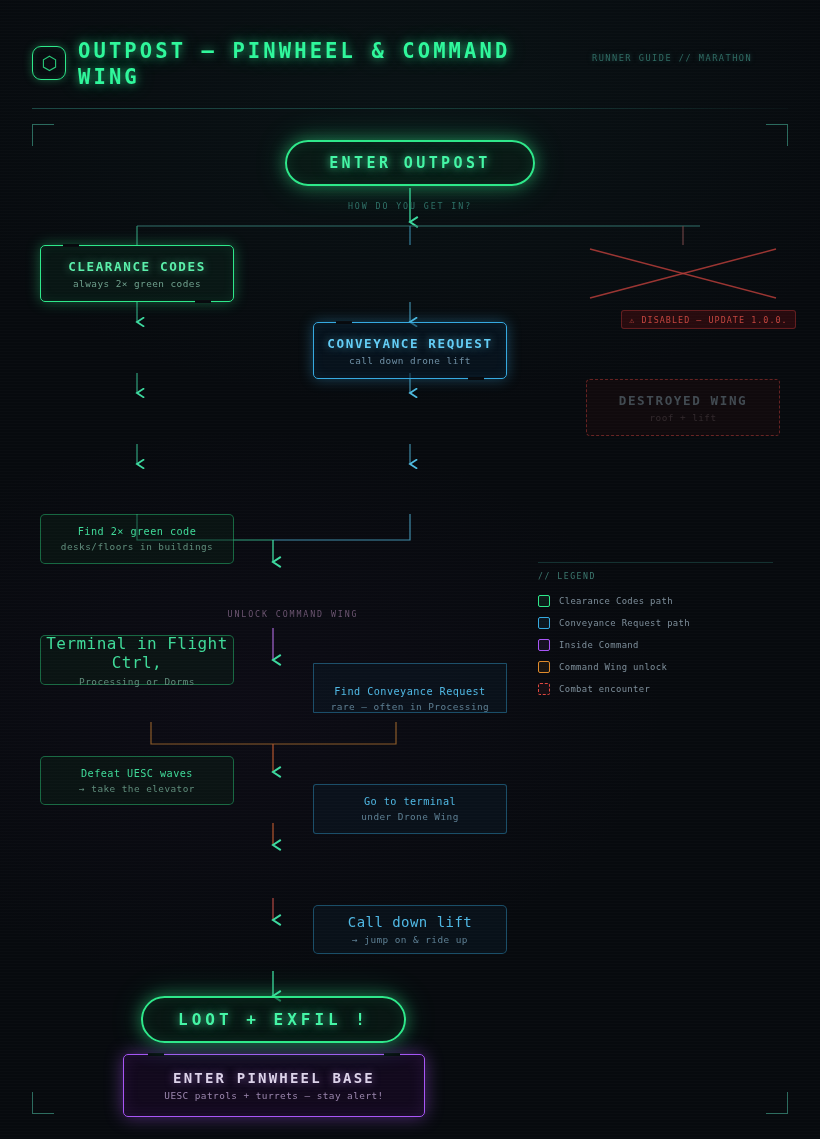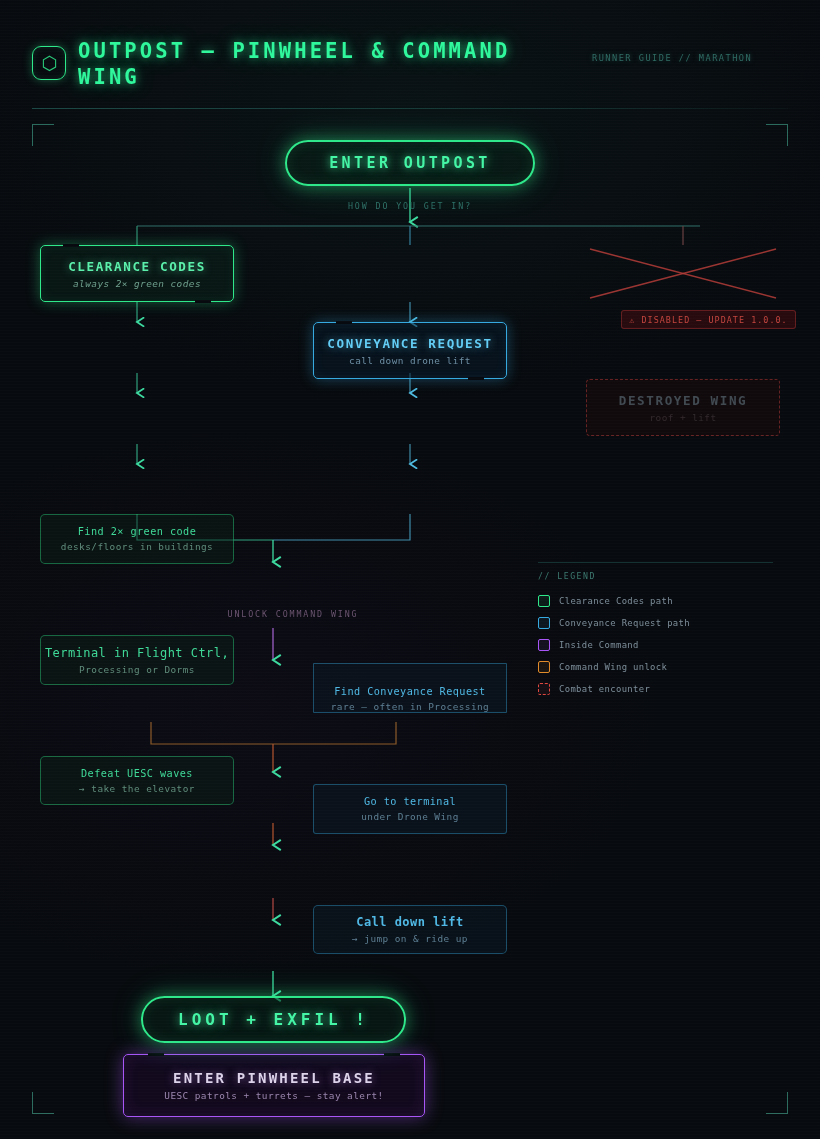--- a/index.html
+++ b/index.html
@@ -179,21 +179,21 @@
   </div>
 
   <div class="edge-label" style="left:310px; top:201px; width:200px; color:#2f6f68;">HOW DO YOU GET IN?</div>
 
   <div class="node box" style="left:40px; top:245px; width:194px; height:57px;
               border:1.6px solid #2ee88a; border-radius:5px; background:rgba(9,34,25,.5);
               box-shadow:0 0 14px rgba(46,232,138,.38), inset 0 0 12px rgba(46,232,138,.08);">
     <div class="notch" style="left:22px;  top:-2px;  background:#070a0e;"></div>
     <div class="notch" style="right:22px; bottom:-2px; background:#070a0e;"></div>
     <span class="t t-big" style="color:#5bf0ab; text-shadow:0 0 8px rgba(91,240,171,.6);">CLEARANCE CODES</span>
-    <span class="s s-txt" style="color:#6e9f8c;font-style:italic;">always 2× green codes</span>
+    <span class="s s-txt" style="color:#6e9f8c;">always 2× green codes</span>
   </div>
 
   <div class="node box" style="left:313px; top:245px; width:194px; height:57px;
               border:1.6px solid #35a9e0; border-radius:5px; background:rgba(8,26,40,.55);
               box-shadow:0 0 14px rgba(53,169,224,.38), inset 0 0 12px rgba(53,169,224,.08);margin-top:20px;">
     <div class="notch" style="left:22px;  top:-2px;  background:#070a0e;"></div>
     <div class="notch" style="right:22px; bottom:-2px; background:#070a0e;"></div>
     <span class="t t-big" style="color:#63cdf5; text-shadow:0 0 8px rgba(99,205,245,.6);">CONVEYANCE REQUEST</span>
     <span class="s s-txt" style="color:#6d8ea3;">call down drone lift</span>
   </div>
@@ -209,42 +209,42 @@
   </svg>
   <div id="disabled-badge">⚠ DISABLED — UPDATE 1.0.0.</div>
 
   <div class="node box" style="left:40px; top:323px; width:194px; height:50px;
               border:1px solid rgba(46,232,138,.4); border-radius:5px; background:rgba(10,30,22,.45);">
     <span class="t s-txt" style="font-size:10.2px; font-weight:normal; color:#3fd998;">Find 2× green code</span>
     <span class="s s-txt" style="color:#5f8c7b;">desks/floors in buildings</span>
   </div>
   <div class="node box" style="left:40px; top:394px; width:194px; height:50px;
               border:1px solid rgba(46,232,138,.4); border-radius:5px; background:rgba(10,30,22,.45);">
-    <span class="t s-txt" style="font-size:12px; font-weight:normal; color:#3fd998;">Terminal in Flight Ctrl,</span>
+    <span class="t s-txt" style="font-size:16px; font-weight:normal; color:#3fd998;">Terminal in Flight Ctrl,</span>
     <span class="s s-txt" style="color:#5f8c7b;">Processing or Dorms</span>
   </div>
   <div class="node box" style="left:40px; top:465px; width:194px; height:49px;
               border:1px solid rgba(46,232,138,.4); border-radius:5px; background:rgba(10,30,22,.45);">
     <span class="t s-txt" style="font-size:10.2px; font-weight:normal; color:#3fd998;">Defeat UESC waves</span>
     <span class="s s-txt" style="color:#5f8c7b;">→ take the elevator</span>
   </div>
 
   <div class="node box" style="left:313px; top:323px; width:194px; height:50px;
               border:1px solid rgba(53,169,224,.4); border-radius:1px; background:rgba(9,24,36,.5);justify-content:flex-end;">
     <span class="t s-txt" style="font-size:10.2px; font-weight:normal; color:#4fb8e4;">Find Conveyance Request</span>
     <span class="s s-txt" style="color:#5d7f93;">rare — often in Processing</span>
   </div>
   <div class="node box" style="left:313px; top:394px; width:194px; height:50px;
               border:1px solid rgba(53,169,224,.4); border-radius:3px; background:rgba(9,24,36,.5);">
     <span class="t s-txt" style="font-size:10.2px; font-weight:normal; color:#4fb8e4;">Go to terminal</span>
     <span class="s s-txt" style="color:#5d7f93;">under Drone Wing</span>
   </div>
   <div class="node box" style="left:313px; top:465px; width:194px; height:49px;
               border:1px solid rgba(53,169,224,.4); border-radius:5px; background:rgba(9,24,36,.5);">
-    <span class="t s-txt" style="font-size:12px; font-weight:bold; color:#4fb8e4;">Call down lift</span>
+    <span class="t s-txt" style="font-size:14px; font-weight:normal; color:#4fb8e4;">Call down lift</span>
     <span class="s s-txt" style="color:#5d7f93;">→ jump on &amp; ride up</span>
   </div>
 
   <div class="node box" style="left:123px; top:565px; width:302px; height:63px;
               border:1.8px solid #a855f7; border-radius:5px; background:rgba(26,10,38,.62);
               box-shadow:0 0 18px rgba(168,85,247,.45), inset 0 0 16px rgba(168,85,247,.12);">
     <div class="notch" style="left:24px;  top:-2.5px;  background:#070a0e; height:3.5px;"></div>
     <div class="notch" style="right:24px; top:-2.5px;  background:#070a0e; height:3.5px;"></div>
     <span class="t t-mid" style="font-size:14px; letter-spacing:2.2px; color:#ddd3ea; text-shadow:0 0 9px rgba(200,150,255,.5);">ENTER PINWHEEL BASE</span>
     <span class="s s-txt" style="color:#9b86ae;">UESC patrols + turrets — stay alert!</span>

